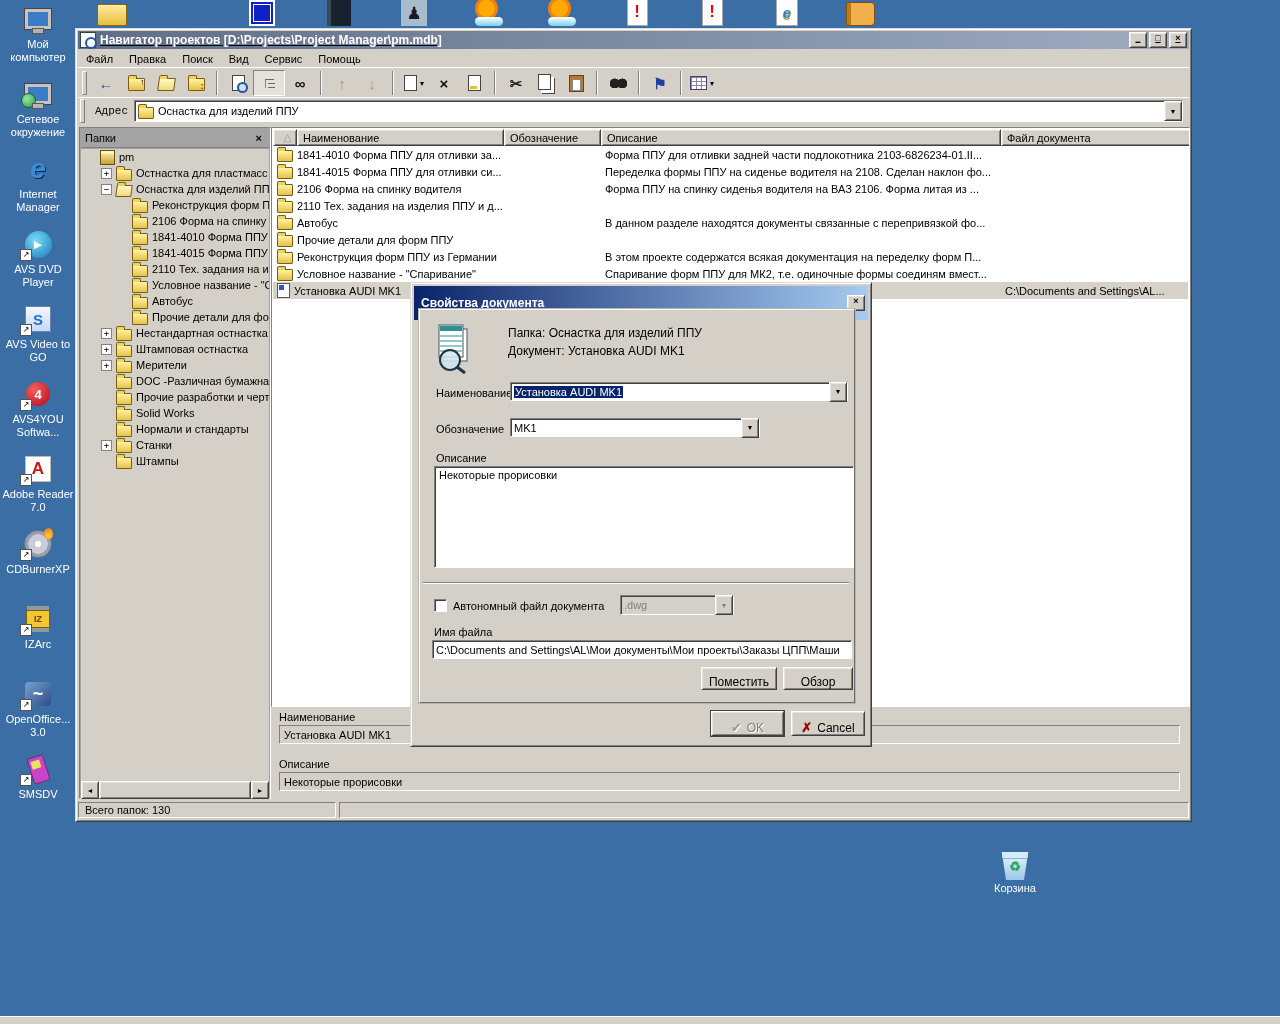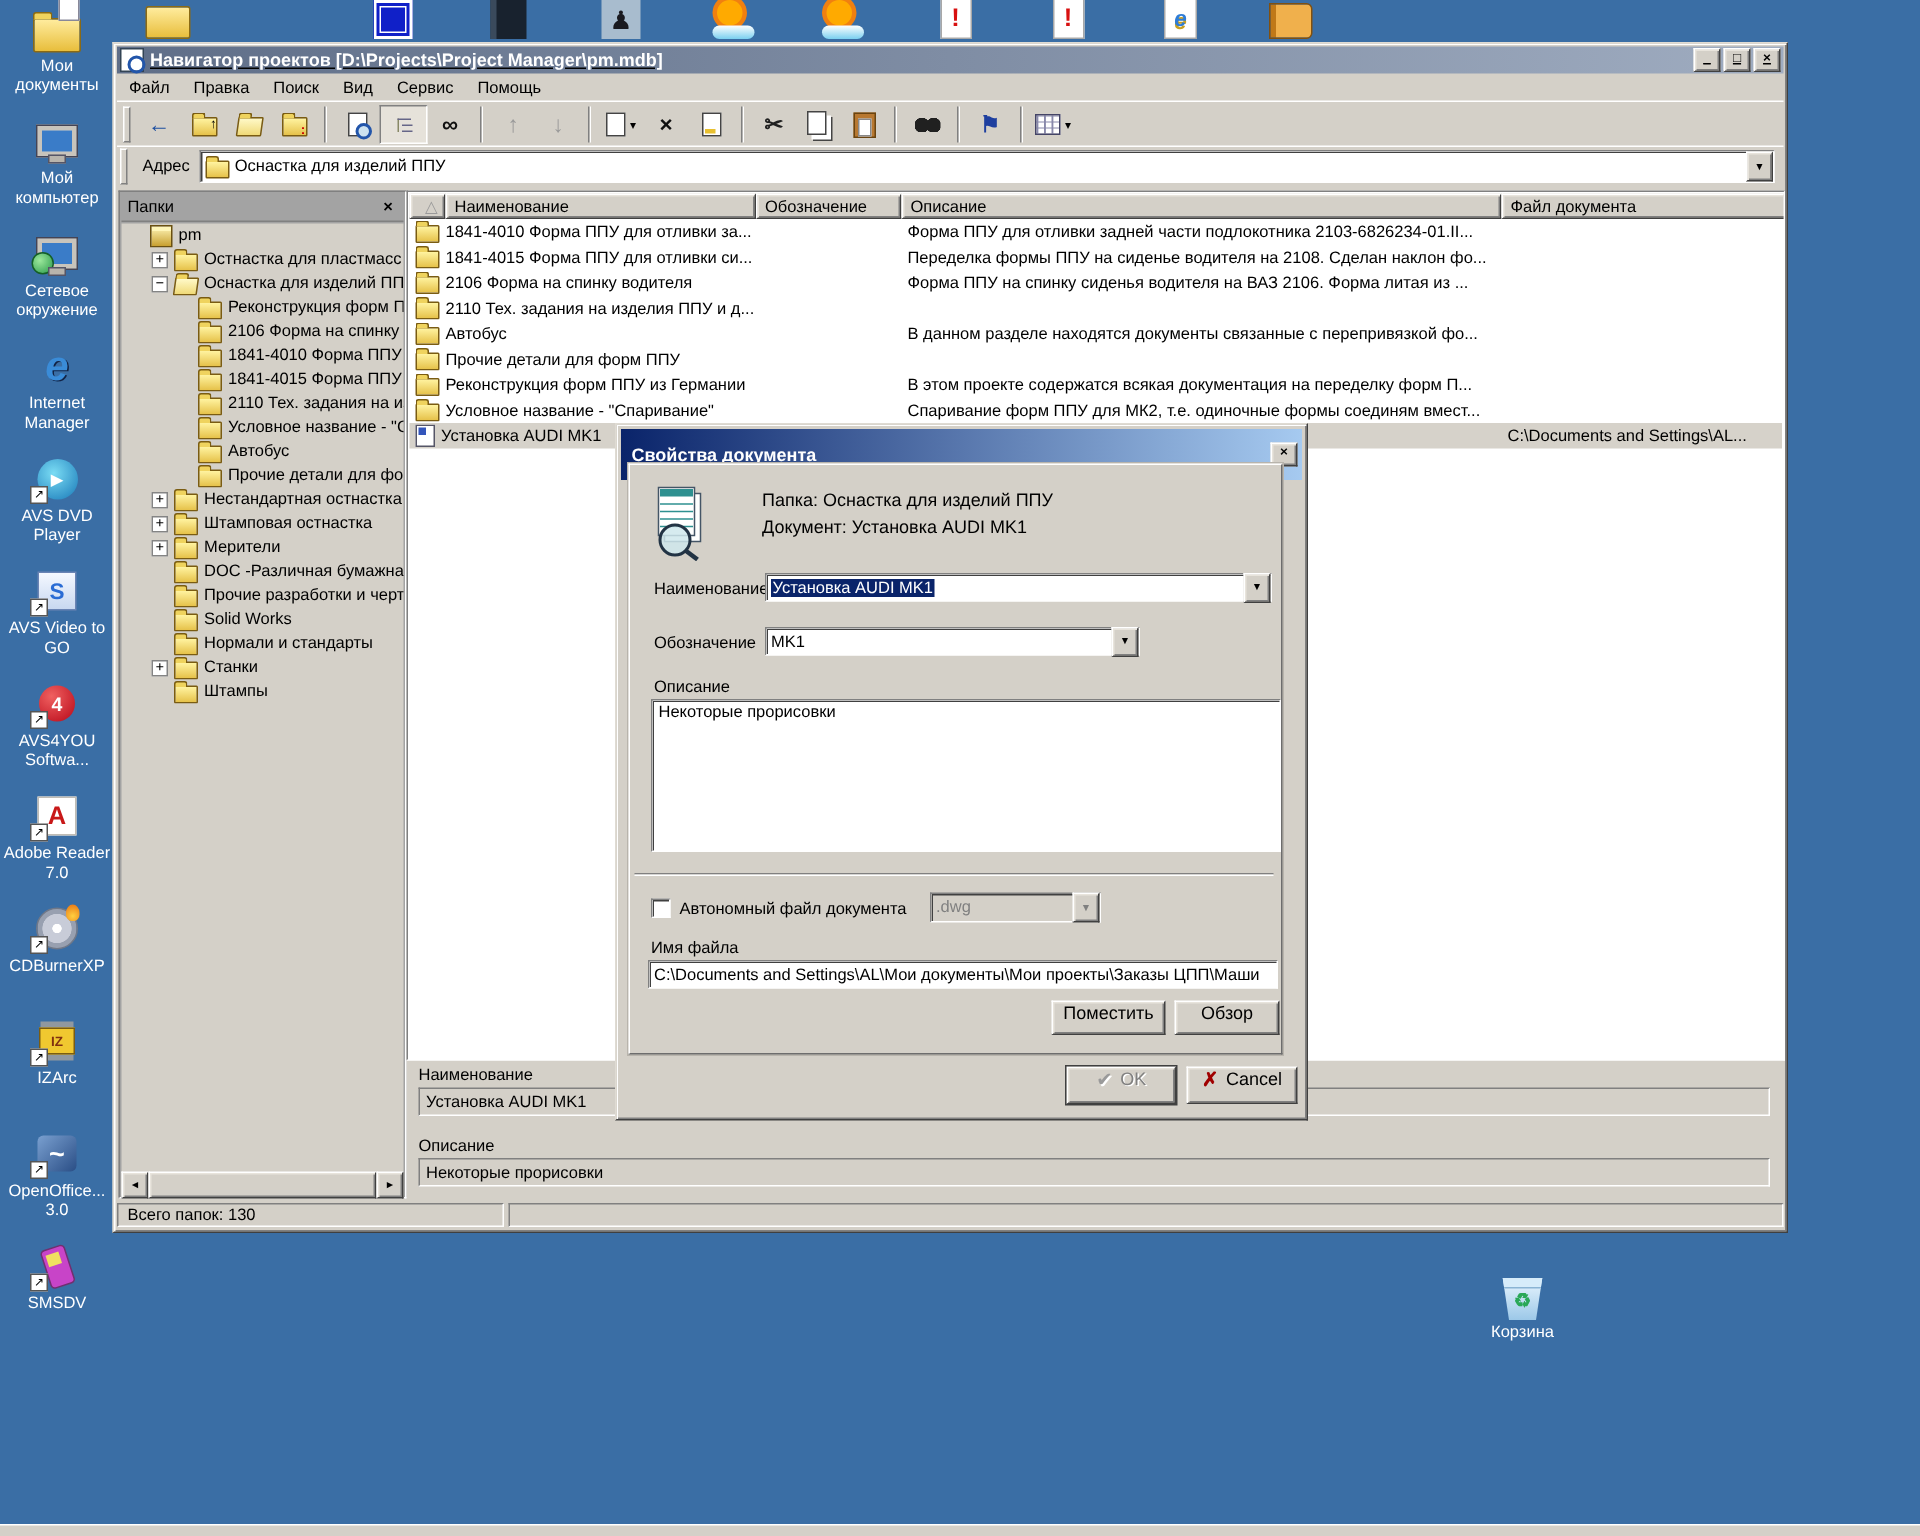--- a/index.html
+++ b/index.html
@@ -162,40 +162,34 @@
   .combo{position:absolute;height:19px;background:#fff;border:1px solid;border-color:#808080 #FFFFFF #FFFFFF #808080;
         box-shadow:inset 1px 1px 0 #404040;display:flex;align-items:center;padding-left:3px;box-sizing:border-box;}
   .combo .selhl{background:#0A246A;color:#fff;padding:0 1px;}
   .combo.disabled{background:#D4D0C8;color:#808080;}
   .ta{position:absolute;background:#fff;border:1px solid;border-color:#808080 #FFFFFF #FFFFFF #808080;
         box-shadow:inset 1px 1px 0 #404040;padding:2px 4px;box-sizing:border-box;}
   .cb{position:absolute;width:13px;height:13px;background:#fff;border:1px solid;border-color:#808080 #FFFFFF #FFFFFF #808080;
         box-shadow:inset 1px 1px 0 #404040;box-sizing:border-box;}
   .txtin{position:absolute;height:19px;background:#fff;border:1px solid;border-color:#808080 #FFFFFF #FFFFFF #808080;
         box-shadow:inset 1px 1px 0 #404040;font:11px "Liberation Sans",sans-serif;padding:0 3px;box-sizing:border-box;outline:none;}
-  .pbtn{position:absolute;display:flex;align-items:flex-start;justify-content:center;font-size:12px;gap:5px;box-sizing:border-box;}
+  .pbtn{position:absolute;display:flex;align-items:flex-end;justify-content:center;font-size:12px;gap:5px;box-sizing:border-box;}
   .pbtn .chk{color:#9A9A9A;font-size:13px;}
   .pbtn .rx{color:#A00000;font-weight:bold;font-size:13px;}
   .pbtn.disabled{color:#808080;text-shadow:1px 1px 0 #fff;}
   .defrim{outline:1px solid #404040;}
   
   #taskbar{position:absolute;left:0;bottom:0;width:1280px;height:7px;background:#D4D0C8;border-top:1px solid #FFFFFF;}
 </style>
 </head>
 <body>
 
 <div id="page">
 
   <div id="left-icons">
-      <div class="dicon-item">
-        <div class="dicon ic-my-documents">
-          <div class="bigfolder"></div>
-        </div>
-        <div class="dlabel">Мои документы</div>
-      </div>
       <div class="dicon-item">
         <div class="dicon ic-my-computer">
           <div class="monitor"></div>
         </div>
         <div class="dlabel">Мой компьютер</div>
       </div>
       <div class="dicon-item">
         <div class="dicon ic-network">
           <div class="monitor">
             <div class="globe"></div>
@@ -393,21 +387,21 @@
         </div>
         <div class="tsep"></div>
         <div class="tbtn">
           <div class="tbl"></div>
           <div class="dd">▾</div>
         </div>
       </div>
 
     <div id="addrbar">
       <span class="grip"></span>
-      <span style="padding:0 6px;">Адрес</span>
+      <span style="padding:0 6px;font-family:Liberation Mono, monospace;">Адрес</span>
       <div id="addrcombo" class="sunken">
         <span class="mf sm"></span>
         <span>Оснастка для изделий ППУ</span>
         <span class="cbtn raised">▼</span>
       </div>
     </div>
 
     <div id="folders" class="sunkflat">
       <div id="fhead">
         <span>Папки</span>

